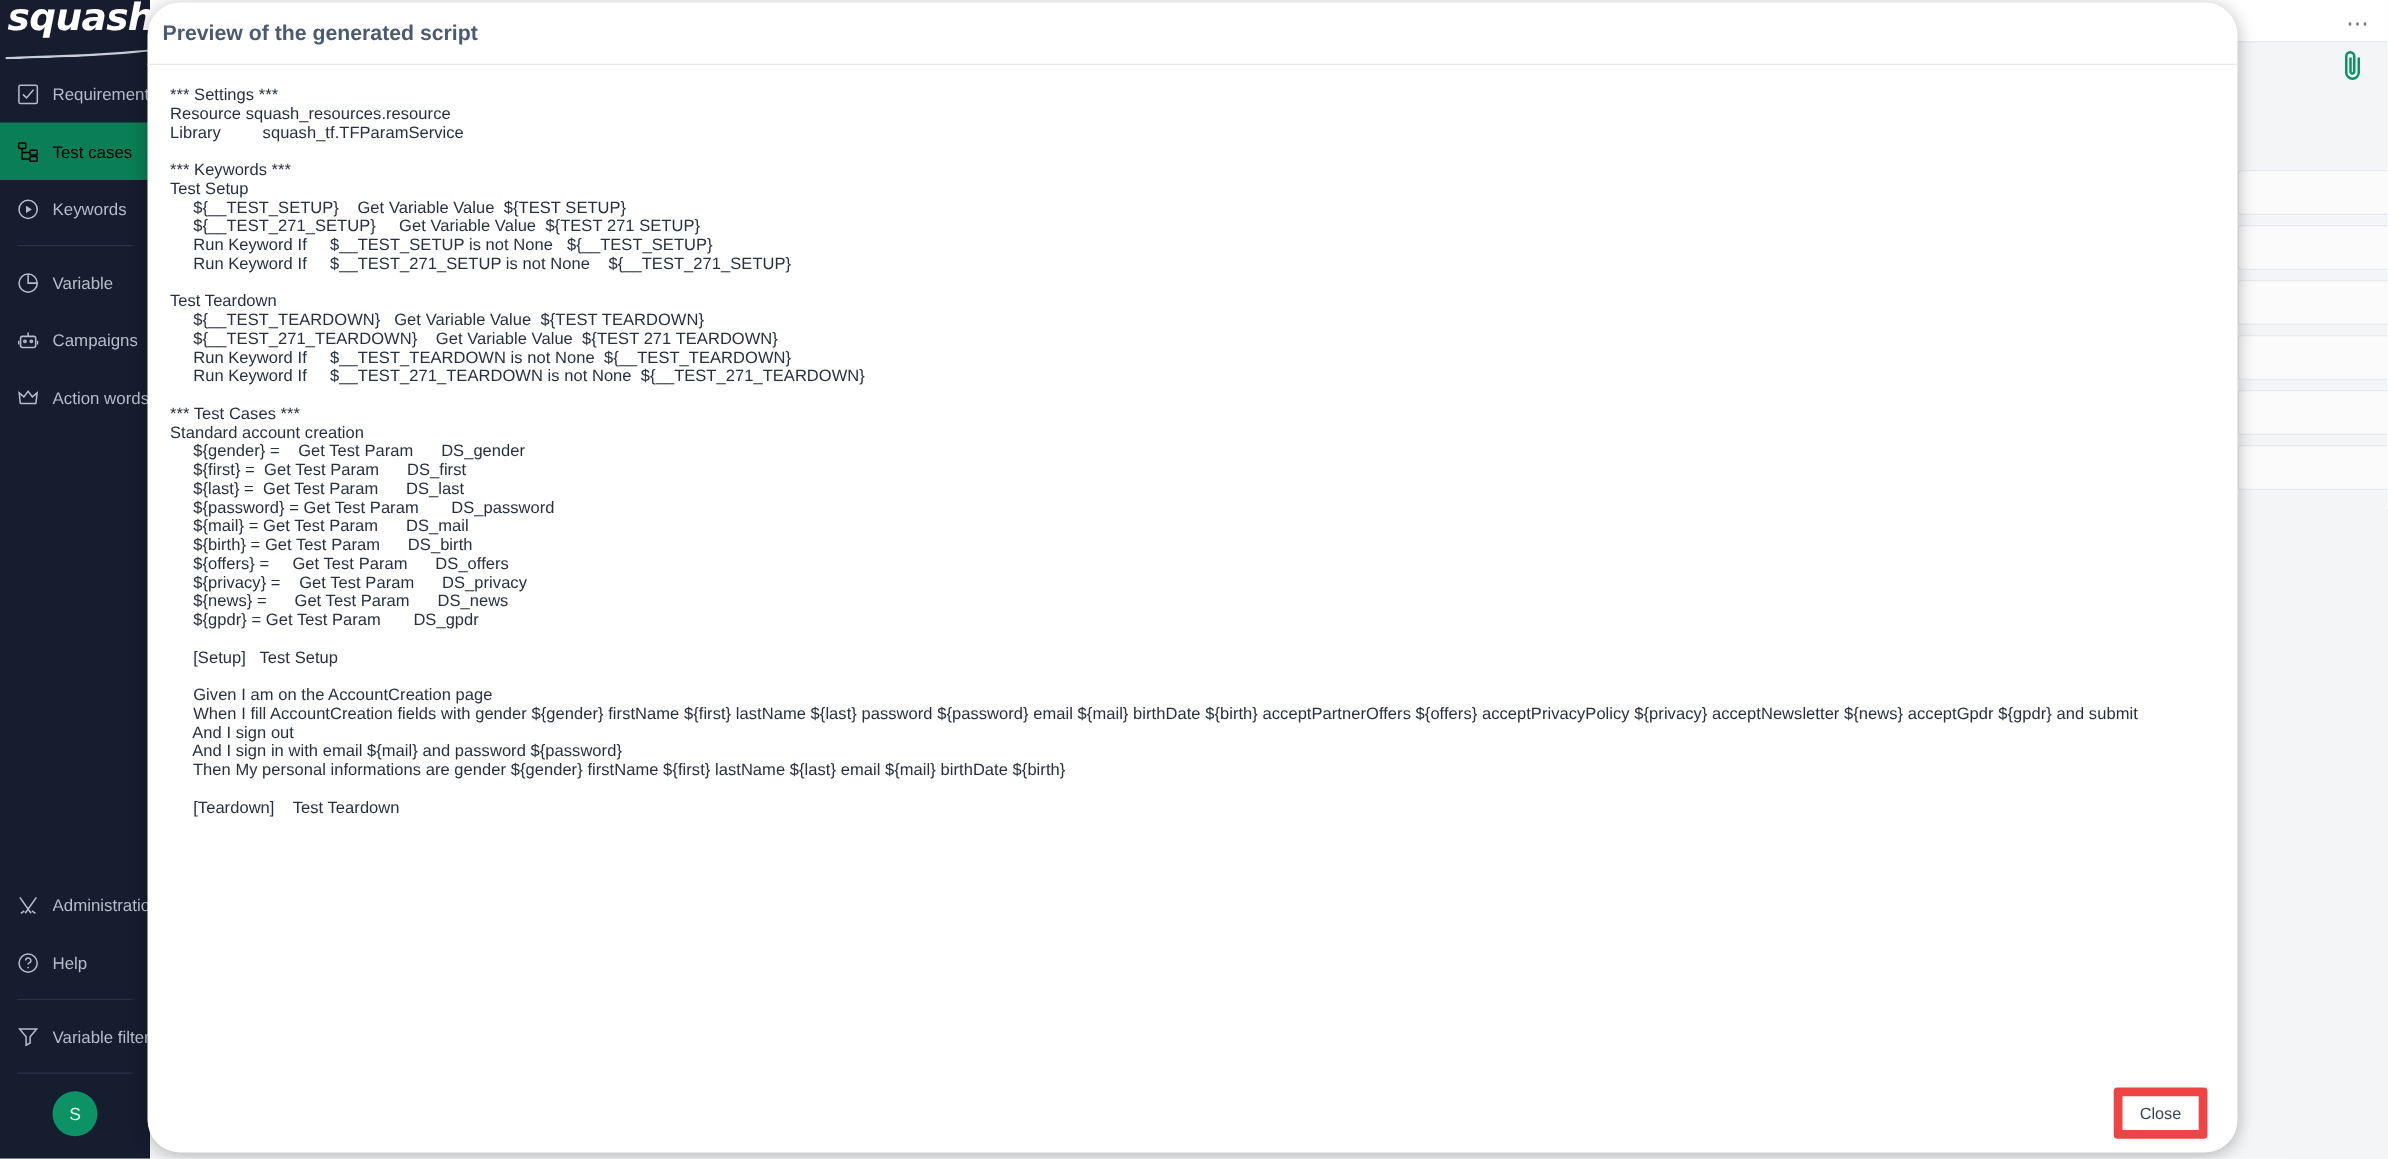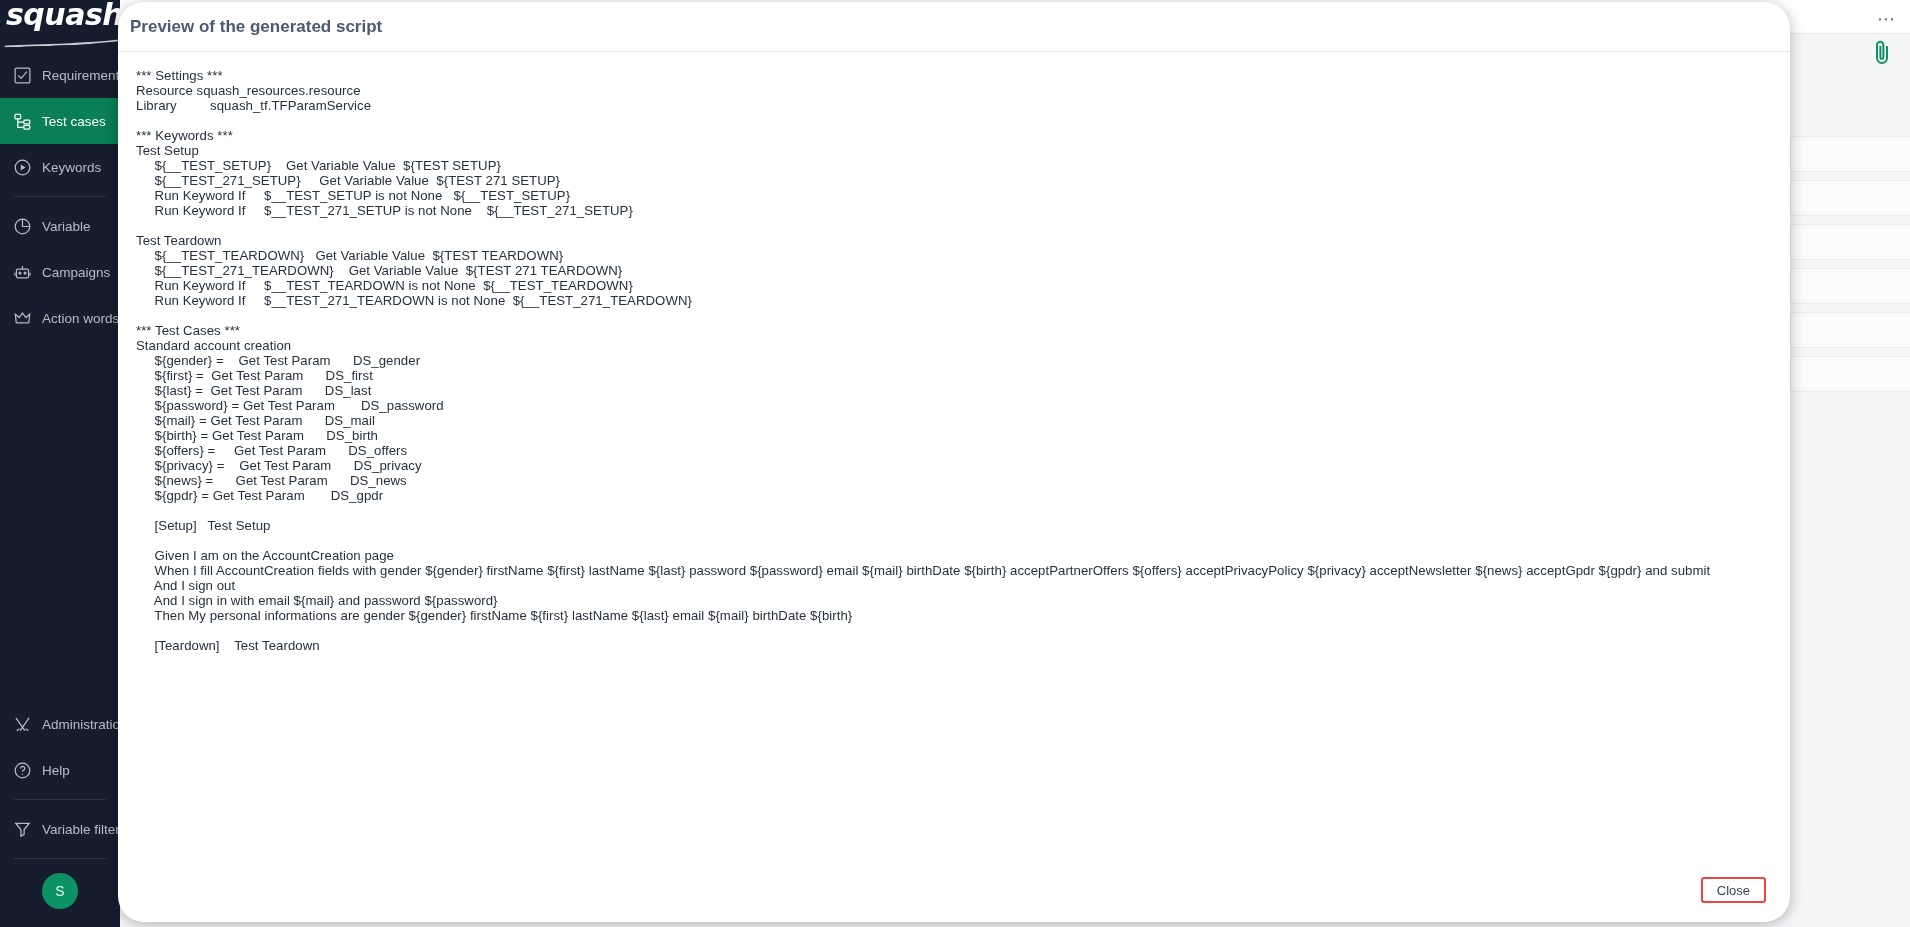--- a/index.html
+++ b/index.html
@@ -67,21 +67,21 @@
     gap: 10px;
     height: 46px;
     padding-left: 12px;
     color: #b6bcc9;
     font-size: 13.5px;
     white-space: nowrap;
     cursor: pointer;
   }
   .nav-item.active {
     background: #0a7e56;
-    color: #ffffff;
+    color: #000000;
   }
   .nav-ico {
     width: 20px; height: 20px;
     flex: 0 0 20px;
     display: flex;
     align-items: center;
     justify-content: center;
   }
   .nav-ico svg { display: block; }
   .nav-label { overflow: hidden; }
@@ -204,24 +204,24 @@
   }
   .modal-footer {
     flex: 0 0 64px;
     display: flex;
     align-items: center;
     justify-content: flex-end;
     padding-right: 24px;
   }
   .btn-close {
     min-width: 62px;
-    height: 26px;
+    height: 41px;
     padding: 0 14px;
     background: #ffffff;
-    border: 2px solid #ef4444;
+    border: 7px solid #ef4444;
     border-radius: 3px;
     font-size: 13px;
     color: #3a4456;
     font-family: "Liberation Sans", sans-serif;
     cursor: pointer;
   }
 </style>
 </head>
 <body>
 

